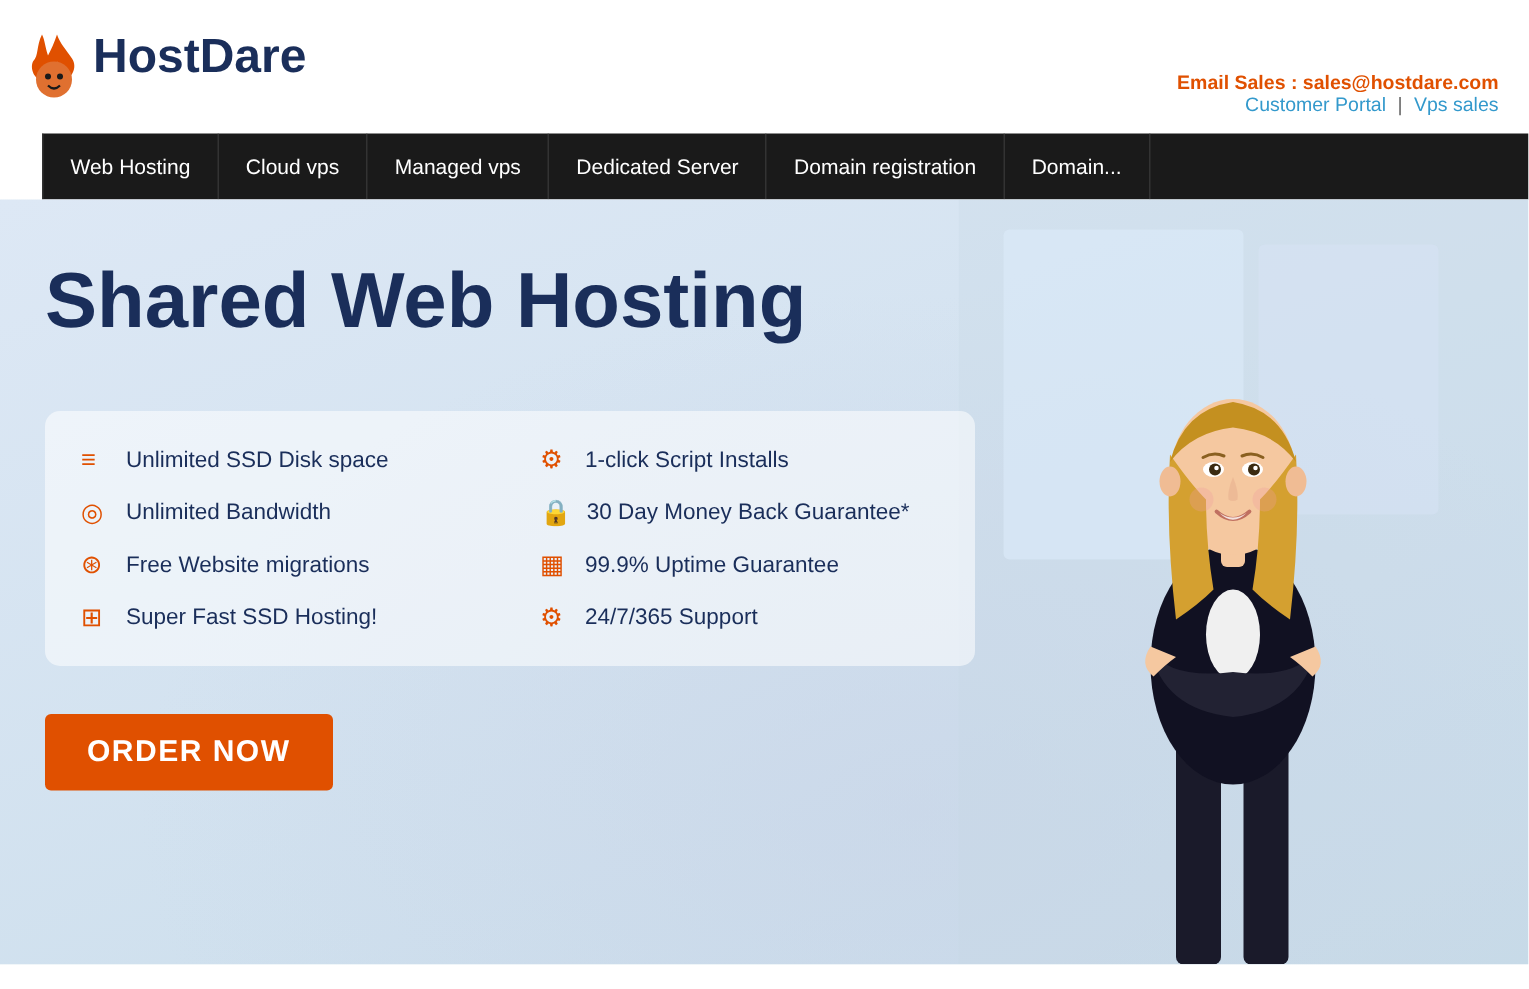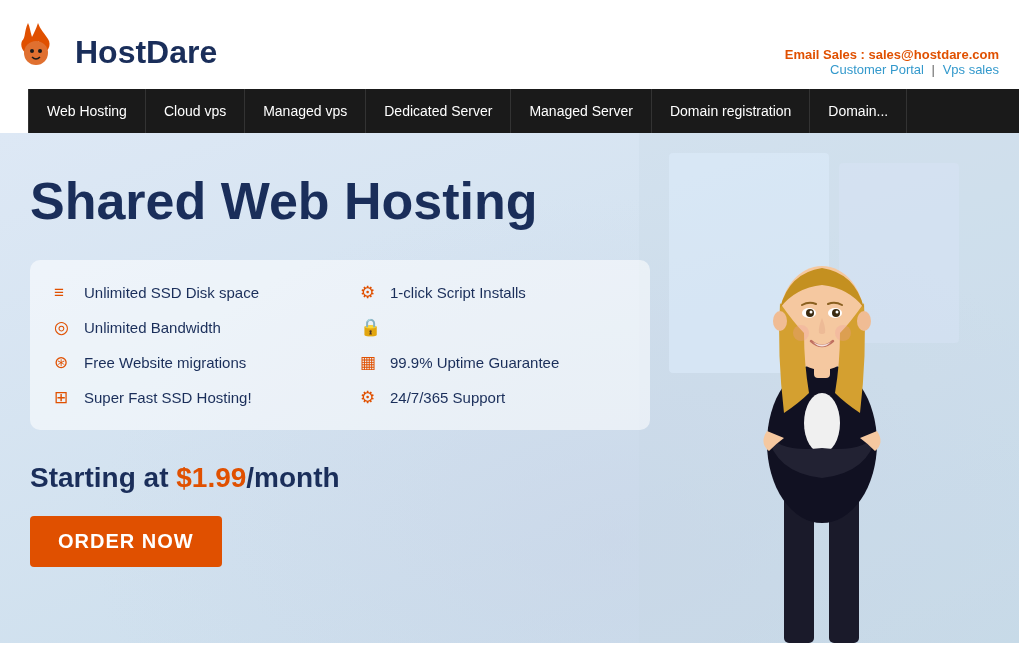--- a/index.html
+++ b/index.html
@@ -8,22 +8,22 @@
     
     .header {
       display: flex;
       justify-content: space-between;
       align-items: center;
       padding: 12px 20px 12px 10px;
       background: #fff;
     }
     .logo-area {
       display: flex;
-      align-items: flex-end;
-      gap: 13px;
+      align-items: flex-start;
+      gap: 0;
     }
     .logo-icon {
       width: 52px;
       height: 52px;
     }
     .logo-text {
       font-size: 32px;
       font-weight: bold;
     }
     .logo-host { color: #1a2e5a; }
@@ -92,21 +92,21 @@
     .hero-content {
       position: relative;
       z-index: 2;
       padding: 40px 30px 30px 30px;
       max-width: 680px;
     }
     .hero-title {
       font-size: 52px;
       font-weight: 900;
       color: #1a2e5a;
-      margin-bottom: 30px;
+      margin-bottom: 44px;
       line-height: 1.1;
     }
 
     .features-grid {
       display: grid;
       grid-template-columns: 1fr 1fr;
       gap: 14px 40px;
       margin-bottom: 32px;
       background: rgba(255,255,255,0.55);
       border-radius: 10px;
@@ -198,21 +198,20 @@
       <a>Vps sales</a>
     </div>
   </div>
 </div>
 
 <nav class="nav">
   <div class="nav-item">Web Hosting</div>
   <div class="nav-item">Cloud vps</div>
   <div class="nav-item">Managed vps</div>
   <div class="nav-item">Dedicated Server</div>
-  <div class="nav-item">Managed Server</div>
   <div class="nav-item">Domain registration</div>
   <div class="nav-item">Domain...</div>
 </nav>
 
 <section class="hero">
   <div class="hero-bg-decor"></div>
 
   <div class="hero-image">
     <svg viewBox="0 0 380 510" xmlns="http://www.w3.org/2000/svg">
 
@@ -278,38 +277,36 @@
       <div class="feature-item">
         <span class="feature-icon">⚙</span>
         <span>1-click Script Installs</span>
       </div>
       <div class="feature-item">
         <span class="feature-icon">◎</span>
         <span>Unlimited Bandwidth</span>
       </div>
       <div class="feature-item">
         <span class="feature-icon">🔒</span>
+        <span>30 Day Money Back Guarantee*</span>
       </div>
       <div class="feature-item">
         <span class="feature-icon">⊛</span>
         <span>Free Website migrations</span>
       </div>
       <div class="feature-item">
         <span class="feature-icon">▦</span>
         <span>99.9% Uptime Guarantee</span>
       </div>
       <div class="feature-item">
         <span class="feature-icon">⊞</span>
         <span>Super Fast SSD Hosting!</span>
       </div>
       <div class="feature-item">
         <span class="feature-icon">⚙</span>
         <span>24/7/365 Support</span>
       </div>
     </div>
 
-    <div class="pricing">
-      <span>Starting at </span><span class="pricing-price">$1.99</span><span>/month</span>
-    </div>
 
     <button class="order-btn">ORDER NOW</button>
   </div>
 </section>
 
 </body></html>

